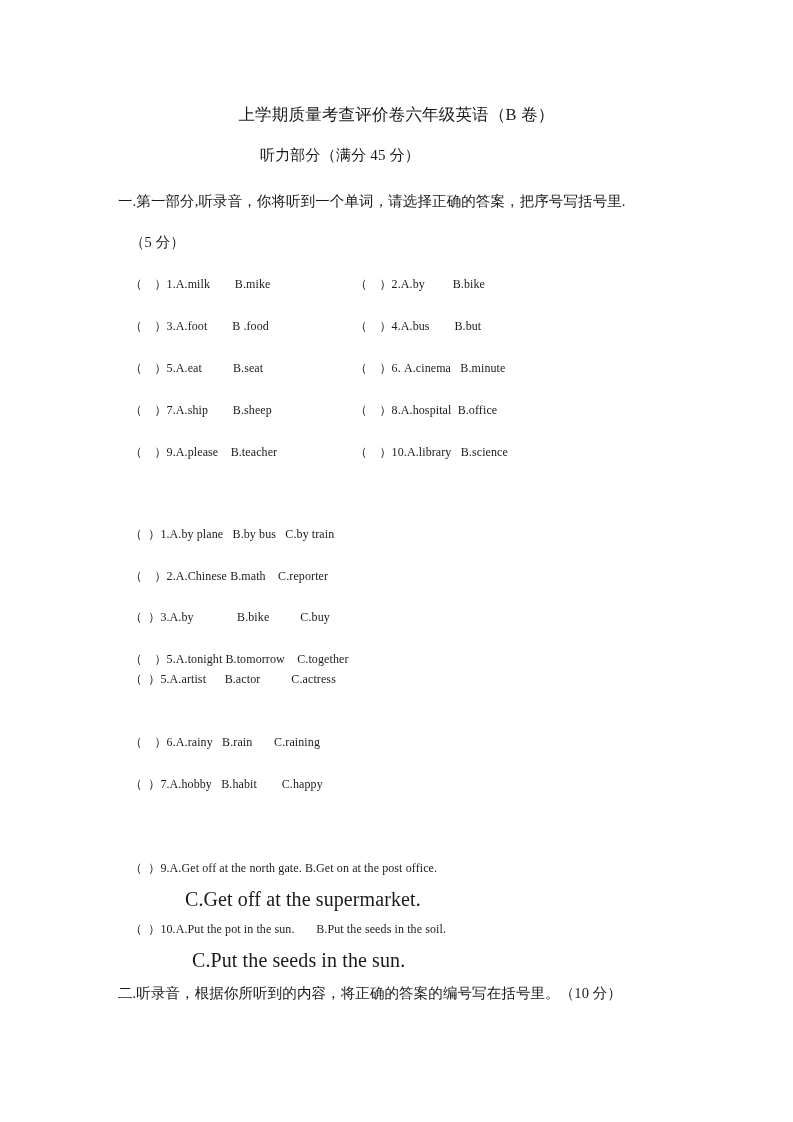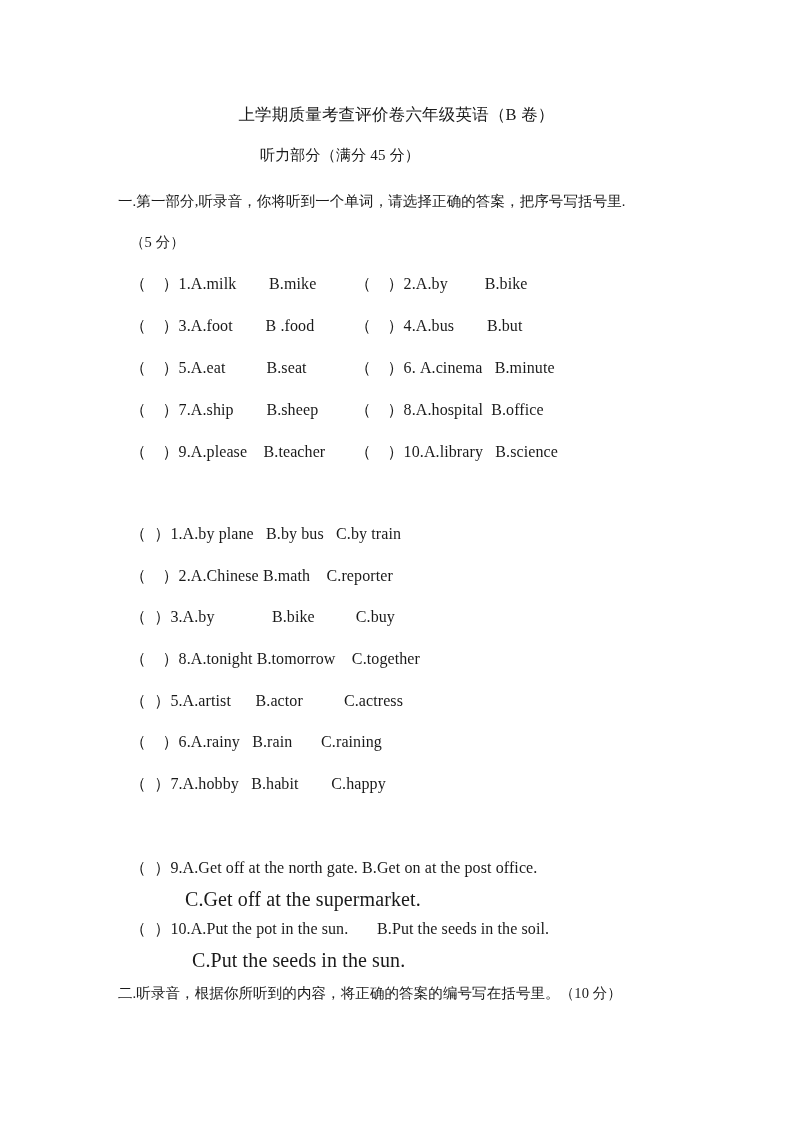--- a/index.html
+++ b/index.html
@@ -59,21 +59,21 @@
     white-space: pre;
     letter-spacing: 0.1px;
   }
   .instruction.cont {
     left: 130px;
   }
 
   
   .qrow {
     position: absolute;
-    font-size: 16px;
+    font-size: 12px;
     line-height: 20px;
     white-space: pre;
     letter-spacing: 0.1px;
   }
   .col-left {
     left: 130px;
   }
   .col-right {
     left: 355px;
   }
@@ -110,22 +110,22 @@
   <div class="qrow col-left" style="top:400px;">（    ）7.A.ship        B.sheep</div>
   <div class="qrow col-right" style="top:400px;">（    ）8.A.hospital  B.office</div>
 
   <div class="qrow col-left" style="top:442px;">（    ）9.A.please    B.teacher</div>
   <div class="qrow col-right" style="top:442px;">（    ）10.A.library   B.science</div>
 
 
   <div class="qrow col-left" style="top:524px;">（  ）1.A.by plane   B.by bus   C.by train</div>
   <div class="qrow col-left" style="top:566px;">（    ）2.A.Chinese B.math    C.reporter</div>
   <div class="qrow col-left" style="top:607px;">（  ）3.A.by              B.bike          C.buy</div>
-  <div class="qrow col-left" style="top:649px;">（    ）8.A.tonight B.tomorrow    C.together</div>
-  <div class="qrow col-left" style="top:691px;">（  ）5.A.artist      B.actor          C.actress</div>
+  <div class="qrow col-left" style="top:649px;">（    ）5.A.tonight B.tomorrow    C.together</div>
+  <div class="qrow col-left" style="top:669px;">（  ）5.A.artist      B.actor          C.actress</div>
   <div class="qrow col-left" style="top:732px;">（    ）6.A.rainy   B.rain       C.raining</div>
   <div class="qrow col-left" style="top:774px;">（  ）7.A.hobby   B.habit        C.happy</div>
 
   <div class="qrow col-left" style="top:858px;">（  ）9.A.Get off at the north gate. B.Get on at the post office.</div>
   <div class="qcont" style="top:889px; left:185px;">C.Get off at the supermarket.</div>
 
   <div class="qrow col-left" style="top:919px;">（  ）10.A.Put the pot in the sun.       B.Put the seeds in the soil.</div>
   <div class="qcont" style="top:950px; left:192px;">C.Put the seeds in the sun.</div>
 
   <div class="instruction" style="top:983px;">二.听录音，根据你所听到的内容，将正确的答案的编号写在括号里。（10 分）</div>

